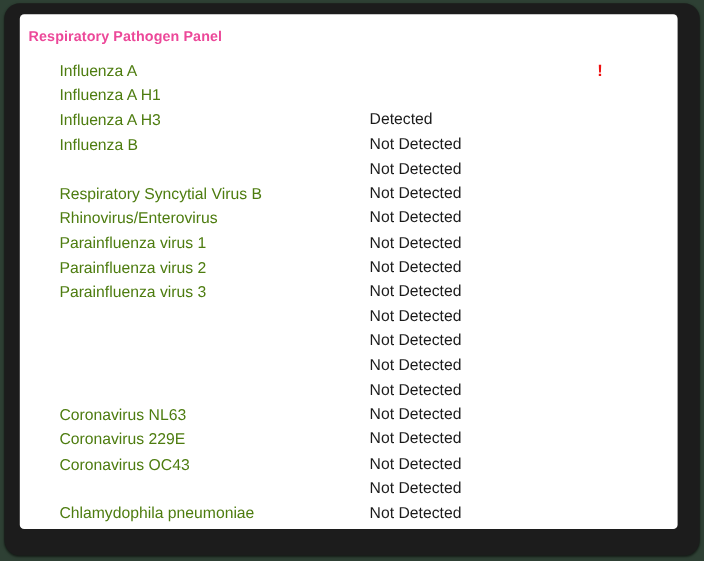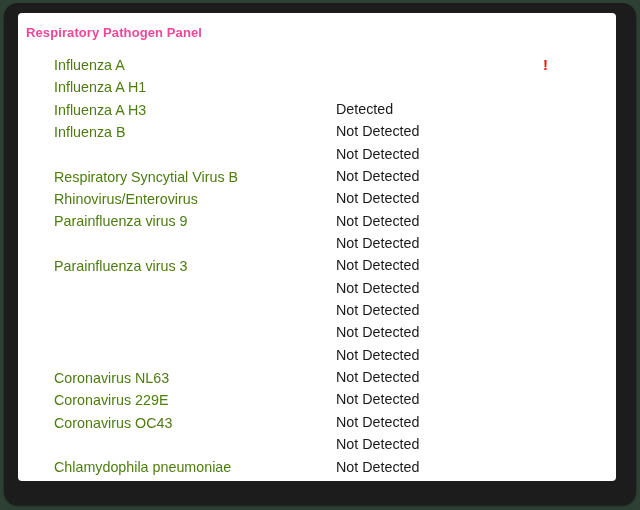--- a/index.html
+++ b/index.html
@@ -127,24 +127,25 @@
         </div>
         <div class="result-row">
           <span class="pathogen-name">Respiratory Syncytial Virus B</span>
           <span class="result-value">Not Detected</span>
         </div>
         <div class="result-row">
           <span class="pathogen-name">Rhinovirus/Enterovirus</span>
           <span class="result-value">Not Detected</span>
         </div>
         <div class="result-row">
-          <span class="pathogen-name">Parainfluenza virus 9</span>
+          <span class="pathogen-name">Parainfluenza virus 1</span>
           <span class="result-value">Not Detected</span>
         </div>
         <div class="result-row">
+          <span class="pathogen-name">Parainfluenza virus 2</span>
           <span class="result-value">Not Detected</span>
         </div>
         <div class="result-row">
           <span class="pathogen-name">Parainfluenza virus 3</span>
           <span class="result-value">Not Detected</span>
         </div>
         <div class="result-row">
           <span class="result-value">Not Detected</span>
         </div>
         <div class="result-row">

